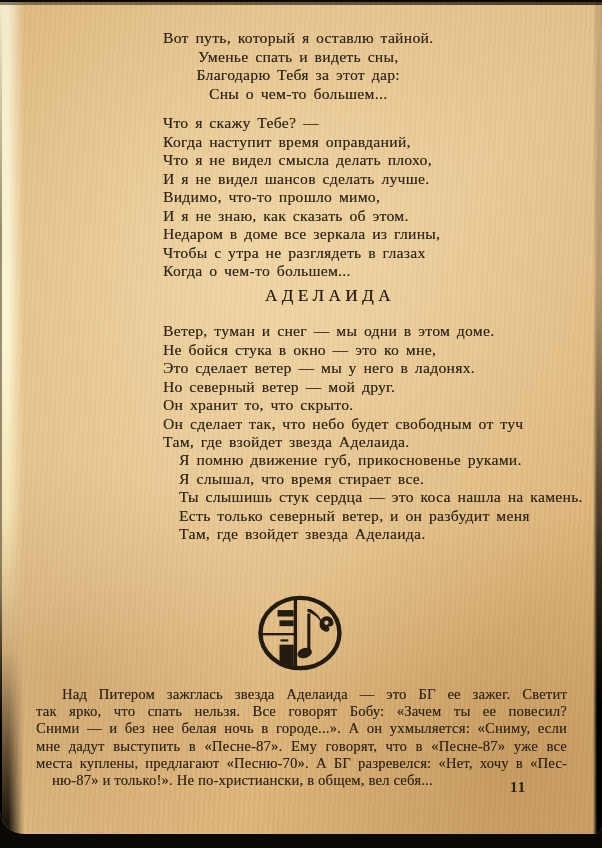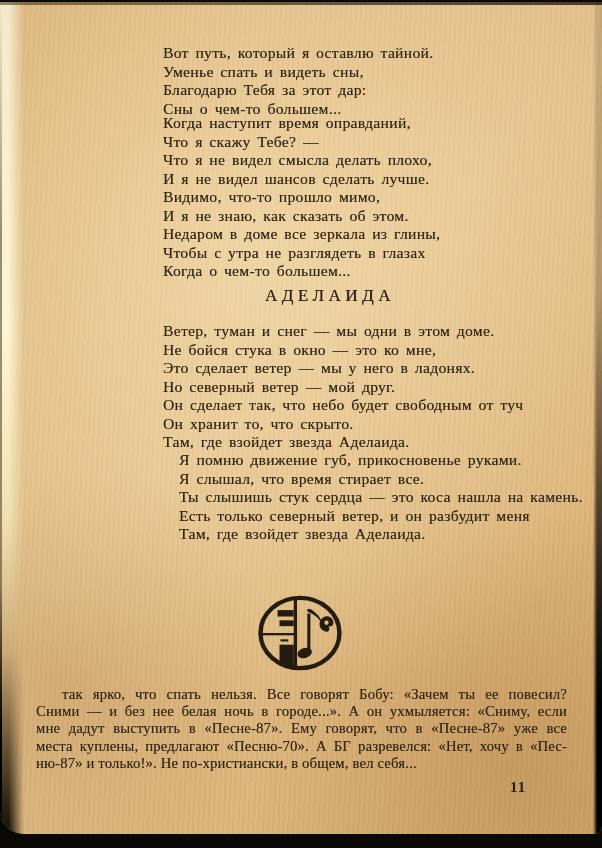--- a/index.html
+++ b/index.html
@@ -51,60 +51,60 @@
     background:linear-gradient(to right, rgba(60,48,28,.55), rgba(35,26,14,.8));
   }
 
   .textblock{position:absolute;white-space:nowrap;}
   .poem{font-size:15.5px;line-height:18.5px;letter-spacing:.35px;word-spacing:2.5px;
         text-shadow:.25px .25px 0 rgba(46,37,23,.55);}
   .prose{font-size:14.6px;line-height:17.2px;letter-spacing:.2px;white-space:normal;
          text-shadow:.2px .2px 0 rgba(46,37,23,.5);}
   .prose .line{text-align:justify;text-align-last:justify;}
   .prose .line:first-child{text-indent:26px;}
-  .prose .line:last-child{text-align-last:left;}
+  .prose .line:last-child{text-align-last:left;margin-left:16px;}
   .title{font-size:17px;font-weight:normal;letter-spacing:4.5px;text-align:center;
          color:#261d10;text-shadow:.3px .3px 0 rgba(38,29,16,.6);}
   .pagenum{font-size:15px;font-weight:bold;letter-spacing:1px;color:#2a2113;}
   .emblem{position:absolute;}
 </style>
 </head>
 <body>
 
 <div id="scan">
   <div id="paper">
 
-    <div class="textblock poem" style="left:163px;top:42px;">
+    <div class="textblock poem" style="left:163px;top:27px;text-align:center;">
         <div class="line">Вот путь, который я оставлю тайной.</div>
         <div class="line">Уменье спать и видеть сны,</div>
         <div class="line">Благодарю Тебя за этот дар:</div>
         <div class="line">Сны о чем-то большем...</div>
       </div>
 
     <div class="textblock poem" style="left:163px;top:112px;">
+        <div class="line">Что я скажу Тебе? —</div>
         <div class="line">Когда наступит время оправданий,</div>
-        <div class="line">Что я скажу Тебе? —</div>
         <div class="line">Что я не видел смысла делать плохо,</div>
         <div class="line">И я не видел шансов сделать лучше.</div>
         <div class="line">Видимо, что-то прошло мимо,</div>
         <div class="line">И я не знаю, как сказать об этом.</div>
         <div class="line">Недаром в доме все зеркала из глины,</div>
         <div class="line">Чтобы с утра не разглядеть в глазах</div>
         <div class="line">Когда о чем-то большем...</div>
       </div>
 
     <div class="textblock title" style="left:170px;top:284px;width:320px;">АДЕЛАИДА</div>
 
     <div class="textblock poem" style="left:163px;top:320px;">
         <div class="line">Ветер, туман и снег — мы одни в этом доме.</div>
         <div class="line">Не бойся стука в окно — это ко мне,</div>
         <div class="line">Это сделает ветер — мы у него в ладонях.</div>
         <div class="line">Но северный ветер — мой друг.</div>
+        <div class="line">Он хранит то, что скрыто.</div>
         <div class="line">Он сделает так, что небо будет свободным от туч</div>
-        <div class="line">Он хранит то, что скрыто.</div>
         <div class="line">Там, где взойдет звезда Аделаида.</div>
       </div>
 
     <div class="textblock poem" style="left:179px;top:449px;">
         <div class="line">Я помню движение губ, прикосновенье руками.</div>
         <div class="line">Я слышал, что время стирает все.</div>
         <div class="line">Ты слышишь стук сердца — это коса нашла на камень.</div>
         <div class="line">Есть только северный ветер, и он разбудит меня</div>
         <div class="line">Там, где взойдет звезда Аделаида.</div>
       </div>
@@ -119,20 +119,21 @@
         <rect x="29" y="46.5" width="8" height="2.2"></rect>
         <rect x="28" y="52" width="14.6" height="22"></rect>
         <rect x="56.5" y="20" width="3.2" height="40"></rect>
         <ellipse cx="53.8" cy="60.5" rx="7.6" ry="5.2" transform="rotate(-18 53.8 60.5)"></ellipse>
         <path d="M56.5,18 C63,21 69,24 71,31 C71.8,25 66,19.5 59.7,15.5 L56.5,15.5 Z"></path>
         <path fill-rule="evenodd" d="M70,27 c3.5,-6 10.5,-5 12.5,-0.5 c2.5,5 -1,8 -4.5,6.5 c2.5,3 0.5,6.5 -3,5.5 c-4.5,-1.3 -7.5,-5.5 -5,-11.5 z M74,29.5 a2.2,2.2 0 1 0 4.4,0 a2.2,2.2 0 1 0 -4.4,0 z"></path>
       </g>
     </svg>
 
     <div class="textblock prose" style="left:36px;top:684px;width:531px;">
+        <div class="line">Над Питером зажглась звезда Аделаида — это БГ ее зажег. Светит</div>
         <div class="line">так ярко, что спать нельзя. Все говорят Бобу: «Зачем ты ее повесил?</div>
         <div class="line">Сними — и без нее белая ночь в городе...». А он ухмыляется: «Сниму, если</div>
         <div class="line">мне дадут выступить в «Песне-87». Ему говорят, что в «Песне-87» уже все</div>
         <div class="line">места куплены, предлагают «Песню-70». А БГ разревелся: «Нет, хочу в «Пес-</div>
         <div class="line">ню-87» и только!». Не по-христиански, в общем, вел себя...</div>
       </div>
 
     <div class="textblock pagenum" style="left:510px;top:777px;">11</div>
 
     <div class="left-sheen"></div>

